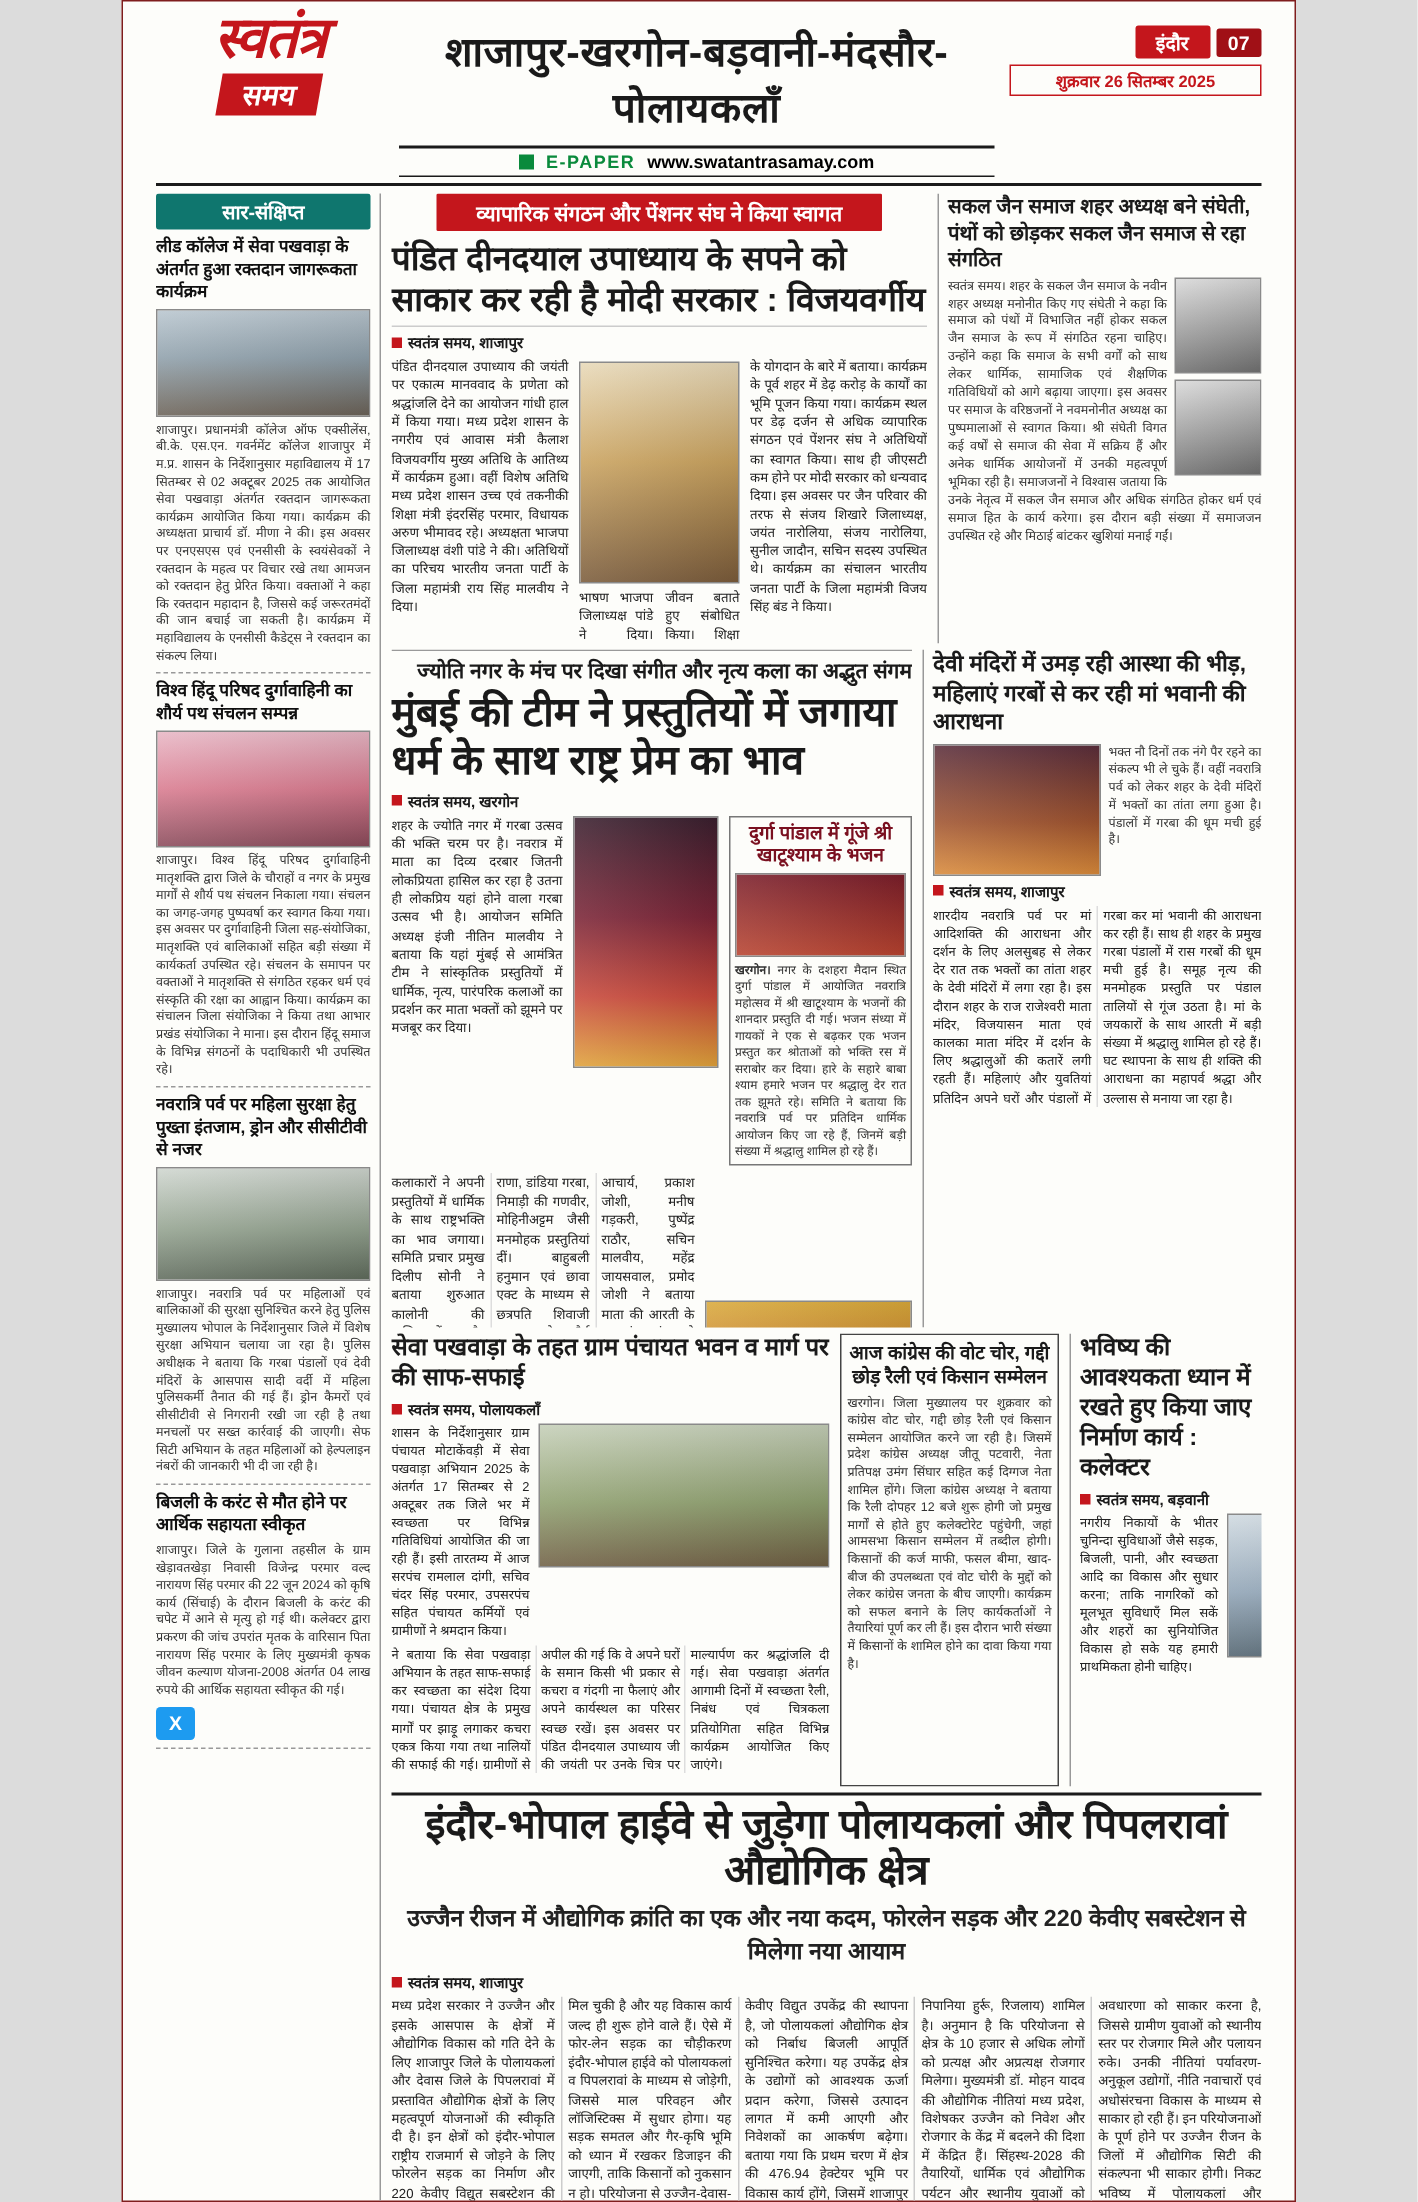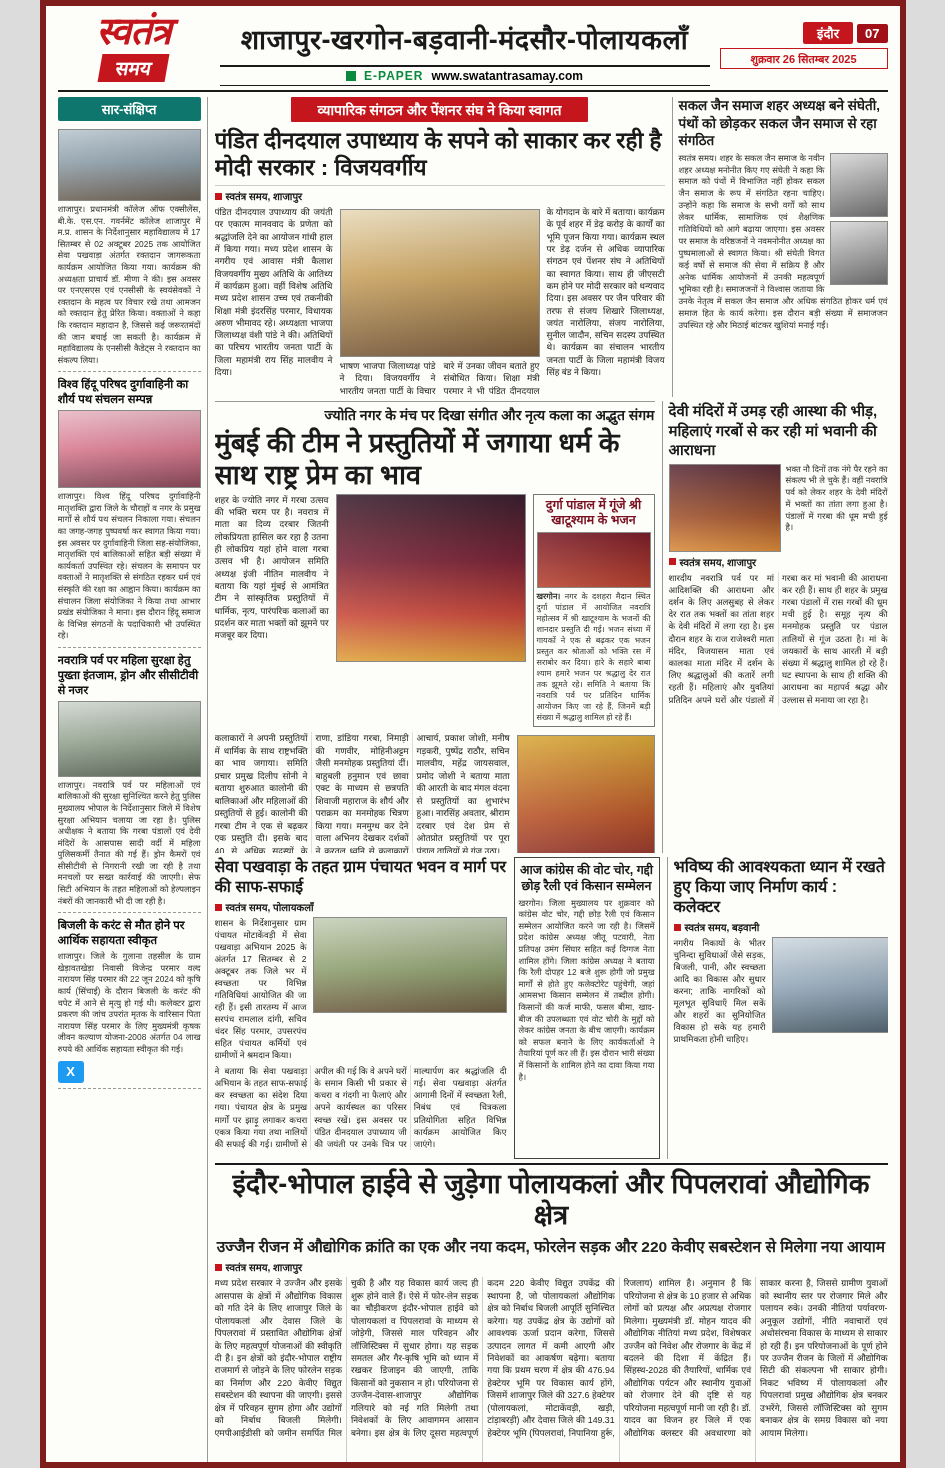--- a/index.html
+++ b/index.html
@@ -1,17 +1,17 @@
 <!DOCTYPE html>
 <html><head>
 <meta charset="utf-8">
 <style>
   *{margin:0;padding:0;box-sizing:border-box}
   body{background:#dcdcdc;font-family:"Liberation Sans","DejaVu Sans",sans-serif;color:#1a1a1a}
-  .page{width:866px;height:1468px;margin:0 auto;background:#fdfdfa;padding:6px 12px;overflow:hidden;border:6px solid #7f1d1d}
+  .page{width:783px;height:1468px;margin:0 auto;background:#fdfdfa;padding:6px 22px;overflow:hidden;border:1px solid #7f1d1d}
   
   .masthead{display:flex;gap:10px;align-items:flex-start;border-bottom:2px solid #1a1a1a;padding-bottom:4px}
   .logo{width:152px;flex:none;text-align:center}
   .logo-l1{font-size:38px;font-weight:bold;font-style:italic;color:#c4161c;line-height:1.05;letter-spacing:-1px}
   .logo-l2{display:inline-block;background:#c4161c;color:#fff;font-size:19px;font-weight:bold;padding:1px 16px;transform:skew(-10deg);margin-top:2px}
   .mast-center{flex:1;min-width:0}
   .mast-title{font-size:27px;font-weight:bold;text-align:center;padding-top:8px;letter-spacing:.5px}
   .epaper-bar{display:flex;align-items:center;gap:8px;border-top:2px solid #1a1a1a;border-bottom:1px solid #1a1a1a;margin-top:8px;padding:2px 8px;font-size:12px;justify-content:center}
   .epaper-ic{width:10px;height:10px;background:#0a8a3c;flex:none}
   .epaper-label{color:#0a8a3c;font-weight:bold;letter-spacing:1px}
@@ -130,20 +130,21 @@
       <div class="date-strip">शुक्रवार 26 सितम्बर 2025</div>
     </div>
   </header>
 
   <div class="content">
 
     <aside class="sidebar">
       <div class="sb-title">सार-संक्षिप्त</div>
 
       <article class="brief">
+        <h3 class="brief-h">लीड कॉलेज में सेवा पखवाड़ा के अंतर्गत हुआ रक्तदान जागरूकता कार्यक्रम</h3>
         <div class="ph ph-college"></div>
         <p class="brief-b">शाजापुर। प्रधानमंत्री कॉलेज ऑफ एक्सीलेंस, बी.के. एस.एन. गवर्नमेंट कॉलेज शाजापुर में म.प्र. शासन के निर्देशानुसार महाविद्यालय में 17 सितम्बर से 02 अक्टूबर 2025 तक आयोजित सेवा पखवाड़ा अंतर्गत रक्तदान जागरूकता कार्यक्रम आयोजित किया गया। कार्यक्रम की अध्यक्षता प्राचार्य डॉ. मीणा ने की। इस अवसर पर एनएसएस एवं एनसीसी के स्वयंसेवकों ने रक्तदान के महत्व पर विचार रखे तथा आमजन को रक्तदान हेतु प्रेरित किया। वक्ताओं ने कहा कि रक्तदान महादान है, जिससे कई जरूरतमंदों की जान बचाई जा सकती है। कार्यक्रम में महाविद्यालय के एनसीसी कैडेट्स ने रक्तदान का संकल्प लिया।</p>
       </article>
 
       <article class="brief">
         <h3 class="brief-h">विश्व हिंदू परिषद दुर्गावाहिनी का शौर्य पथ संचलन सम्पन्न</h3>
         <div class="ph ph-vahini"></div>
         <p class="brief-b">शाजापुर। विश्व हिंदू परिषद दुर्गावाहिनी मातृशक्ति द्वारा जिले के चौराहों व नगर के प्रमुख मार्गों से शौर्य पथ संचलन निकाला गया। संचलन का जगह-जगह पुष्पवर्षा कर स्वागत किया गया। इस अवसर पर दुर्गावाहिनी जिला सह-संयोजिका, मातृशक्ति एवं बालिकाओं सहित बड़ी संख्या में कार्यकर्ता उपस्थित रहे। संचलन के समापन पर वक्ताओं ने मातृशक्ति से संगठित रहकर धर्म एवं संस्कृति की रक्षा का आह्वान किया। कार्यक्रम का संचालन जिला संयोजिका ने किया तथा आभार प्रखंड संयोजिका ने माना। इस दौरान हिंदू समाज के विभिन्न संगठनों के पदाधिकारी भी उपस्थित रहे।</p>
       </article>
 
@@ -189,20 +190,24 @@
             <div class="ph portrait"></div>
           </div>
           <p class="jain-b">स्वतंत्र समय। शहर के सकल जैन समाज के नवीन शहर अध्यक्ष मनोनीत किए गए संघेती ने कहा कि समाज को पंथों में विभाजित नहीं होकर सकल जैन समाज के रूप में संगठित रहना चाहिए। उन्होंने कहा कि समाज के सभी वर्गों को साथ लेकर धार्मिक, सामाजिक एवं शैक्षणिक गतिविधियों को आगे बढ़ाया जाएगा। इस अवसर पर समाज के वरिष्ठजनों ने नवमनोनीत अध्यक्ष का पुष्पमालाओं से स्वागत किया। श्री संघेती विगत कई वर्षों से समाज की सेवा में सक्रिय हैं और अनेक धार्मिक आयोजनों में उनकी महत्वपूर्ण भूमिका रही है। समाजजनों ने विश्वास जताया कि उनके नेतृत्व में सकल जैन समाज और अधिक संगठित होकर धर्म एवं समाज हित के कार्य करेगा। इस दौरान बड़ी संख्या में समाजजन उपस्थित रहे और मिठाई बांटकर खुशियां मनाई गईं।</p>
         </aside>
       </div>
 
       <div class="row row-mid">
         <section class="mid-story">
           <div class="kicker">ज्योति नगर के मंच पर दिखा संगीत और नृत्य कला का अद्भुत संगम</div>
           <h1 class="mid-head">मुंबई की टीम ने प्रस्तुतियों में जगाया धर्म के साथ राष्ट्र प्रेम का भाव</h1>
+          <div class="byline">
+            <span class="bullet"></span>
+            <span>स्वतंत्र समय, खरगोन</span>
+          </div>
           <div class="mid-row">
             <p class="mid-left">शहर के ज्योति नगर में गरबा उत्सव की भक्ति चरम पर है। नवरात्र में माता का दिव्य दरबार जितनी लोकप्रियता हासिल कर रहा है उतना ही लोकप्रिय यहां होने वाला गरबा उत्सव भी है। आयोजन समिति अध्यक्ष इंजी नीतिन मालवीय ने बताया कि यहां मुंबई से आमंत्रित टीम ने सांस्कृतिक प्रस्तुतियों में धार्मिक, नृत्य, पारंपरिक कलाओं का प्रदर्शन कर माता भक्तों को झूमने पर मजबूर कर दिया।</p>
             <div class="ph ph-garba"></div>
             <aside class="durga-box">
               <h3 class="durga-h">दुर्गा पांडाल में गूंजे श्री खाटूश्याम के भजन</h3>
               <div class="ph ph-singers"></div>
               <p class="durga-b"><b>खरगोन।</b> <span>नगर के दशहरा मैदान स्थित दुर्गा पांडाल में आयोजित नवरात्रि महोत्सव में श्री खाटूश्याम के भजनों की शानदार प्रस्तुति दी गई। भजन संध्या में गायकों ने एक से बढ़कर एक भजन प्रस्तुत कर श्रोताओं को भक्ति रस में सराबोर कर दिया। हारे के सहारे बाबा श्याम हमारे भजन पर श्रद्धालु देर रात तक झूमते रहे। समिति ने बताया कि नवरात्रि पर्व पर प्रतिदिन धार्मिक आयोजन किए जा रहे हैं, जिनमें बड़ी संख्या में श्रद्धालु शामिल हो रहे हैं।</span></p>
             </aside>
           </div>
           <div class="mid-bottom">

